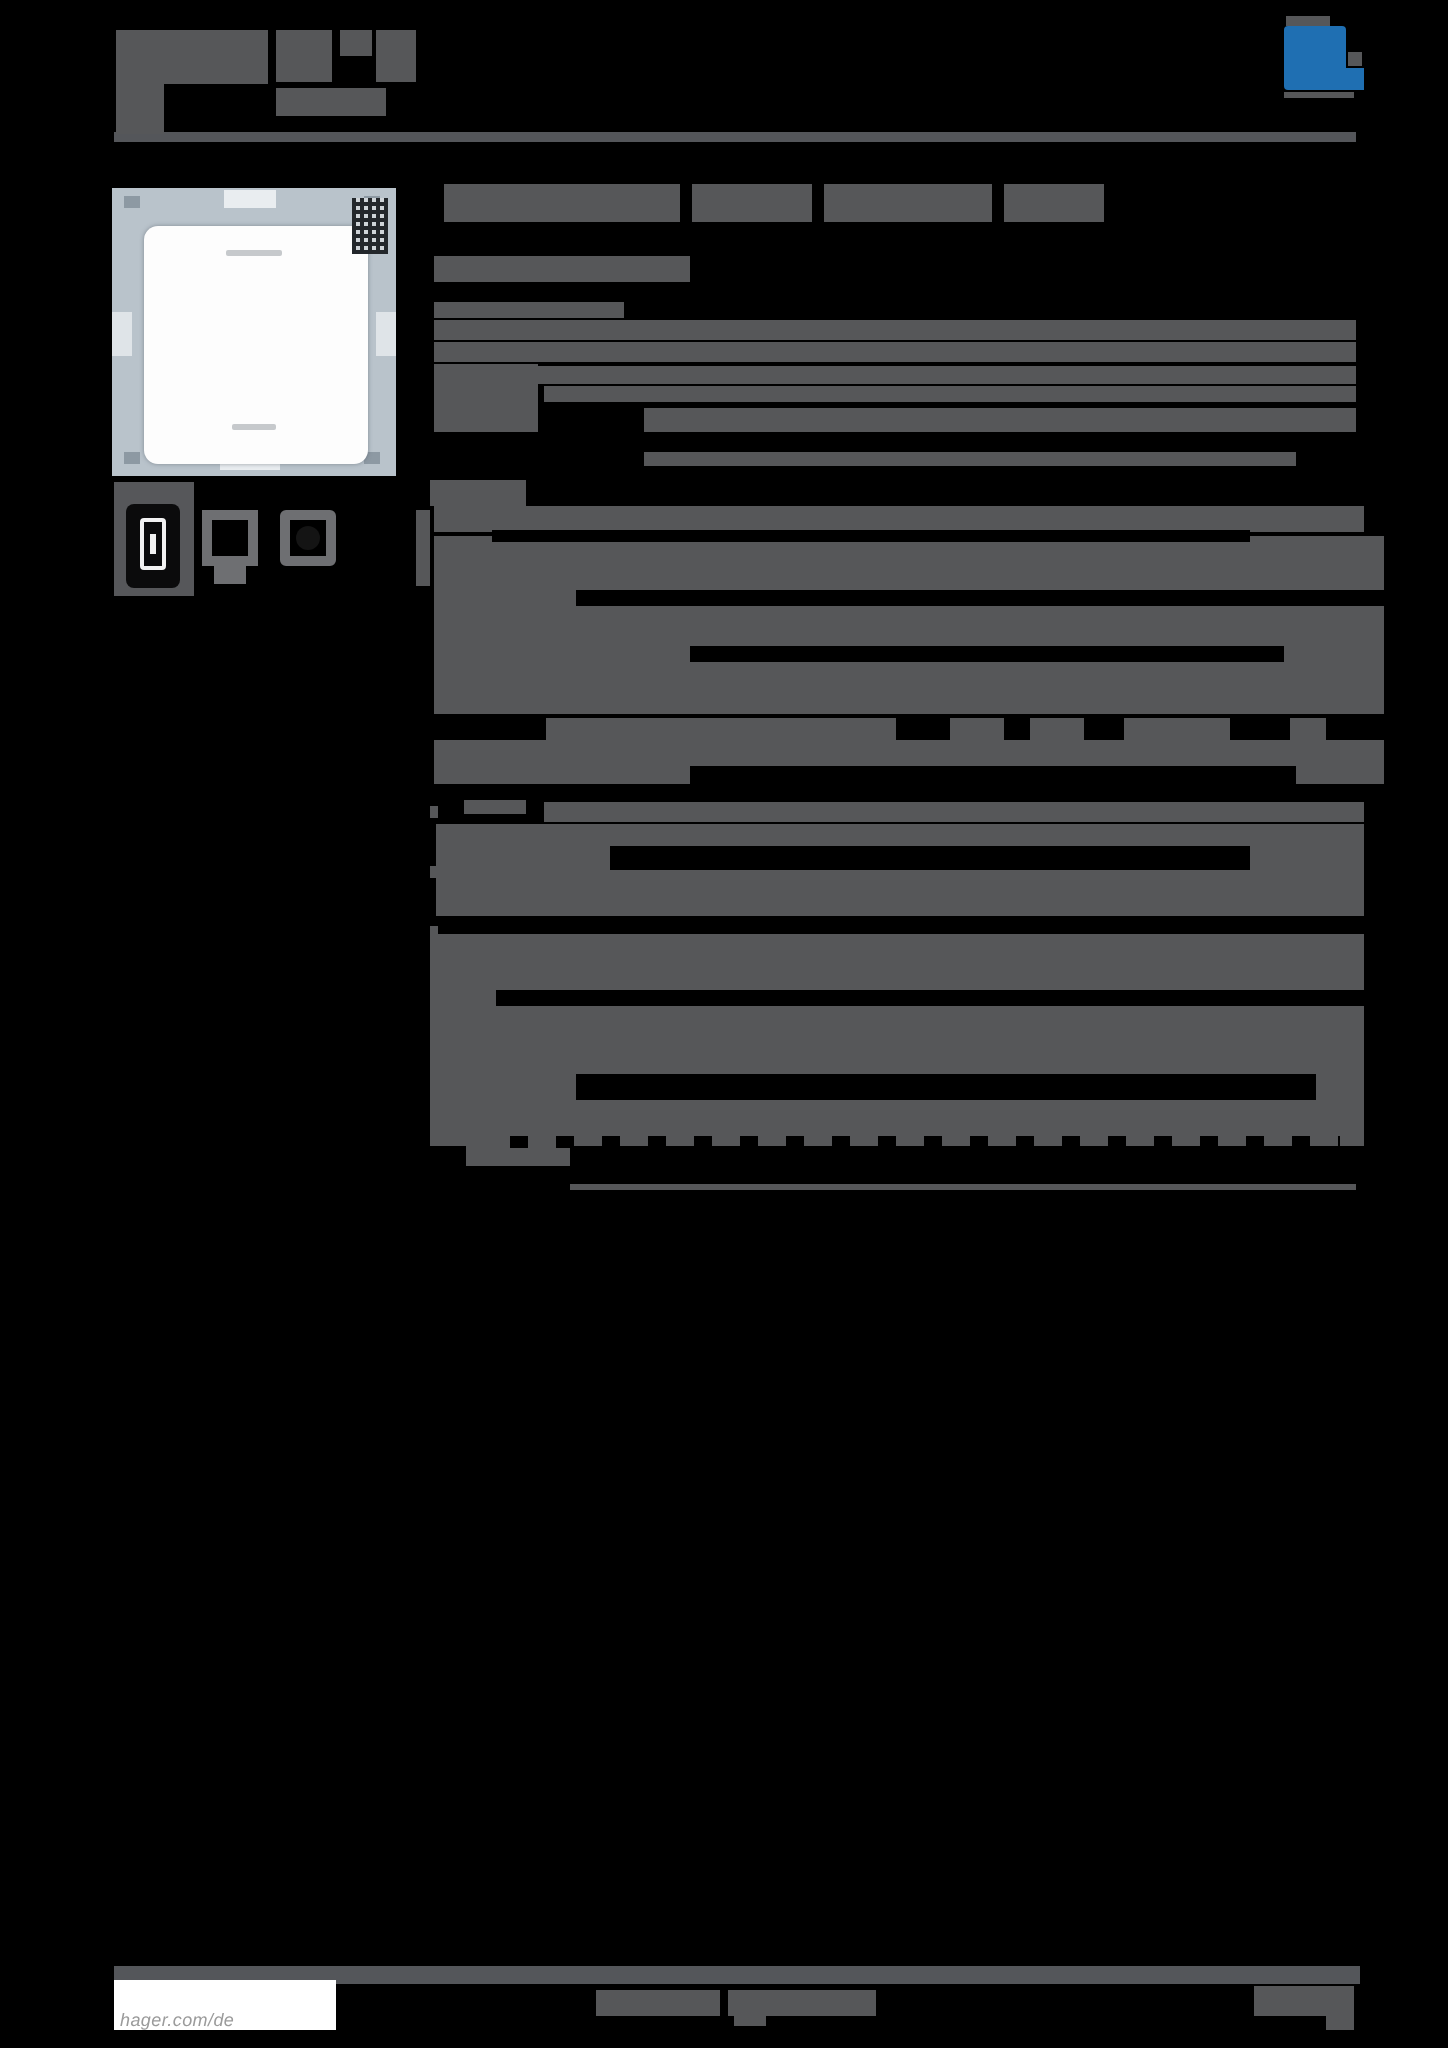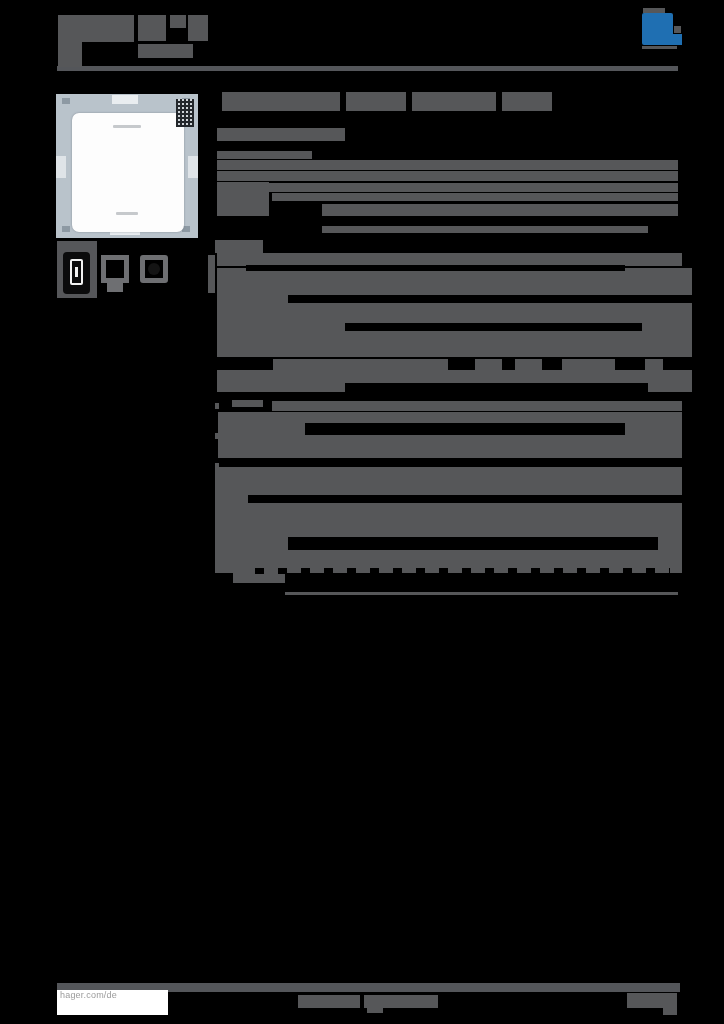--- a/index.html
+++ b/index.html
@@ -40,21 +40,21 @@
   .ax-usb-pin{position:absolute;left:3px;top:6px;width:3px;height:10px;background:#f2f2f2;}
   .ax-frame{position:absolute;top:14px;width:18px;height:18px;border:5px solid #6e6f72;background:#000;}
   .ax-frame.mid{left:44px;}
   .ax-frame.right{left:83px;border-radius:3px;}
   .ax-hole{position:absolute;left:3px;top:3px;width:12px;height:12px;background:#141414;border-radius:50%;}
   .ax-notch{position:absolute;background:#6e6f72;}
 
   
   .footer-divider{position:absolute;left:57px;top:983px;width:623px;height:9px;background:var(--divider,#54565a);}
   .footer-link-box{position:absolute;left:57px;top:990px;width:111px;height:25px;background:#fff;
-                   display:flex;align-items:flex-start;}
+                   display:flex;align-items:flex-end;font-style:italic;}
   .footer-link{font-size:9px;color:var(--footertext,#9b9b9b);padding-left:3px;letter-spacing:.2px;}
 </style>
 </head>
 <body>
 
 <div class="page">
 
   <div>
     <div class="logo" style="left:642px;top:8px;width:40px;height:42px;">
       <div class="lg-top"></div>

